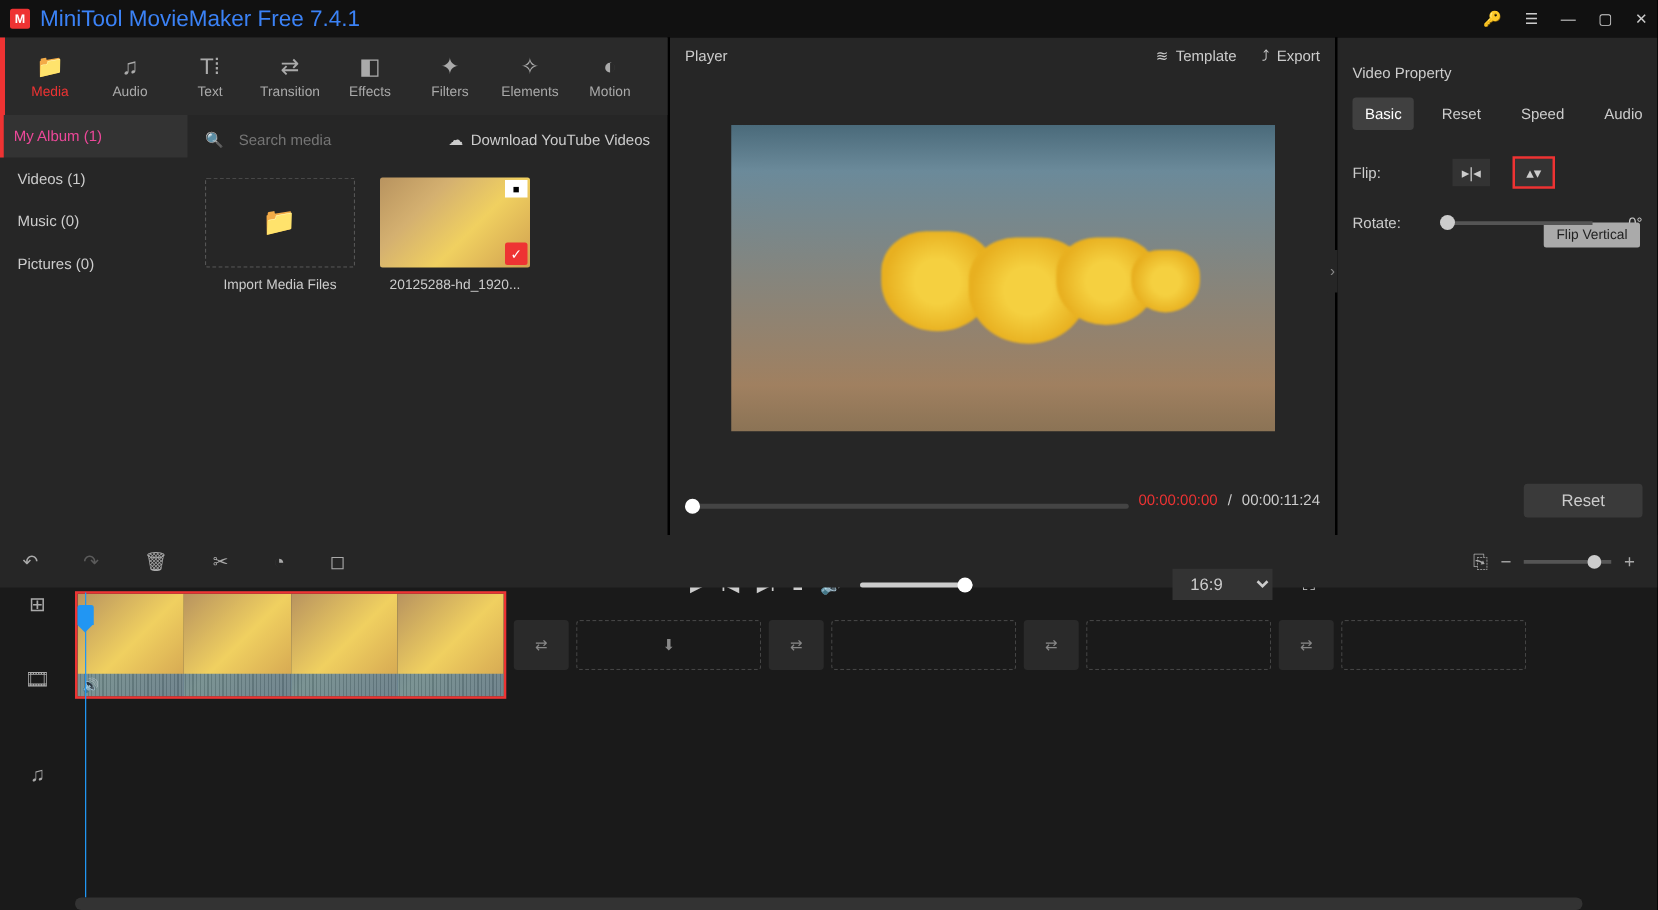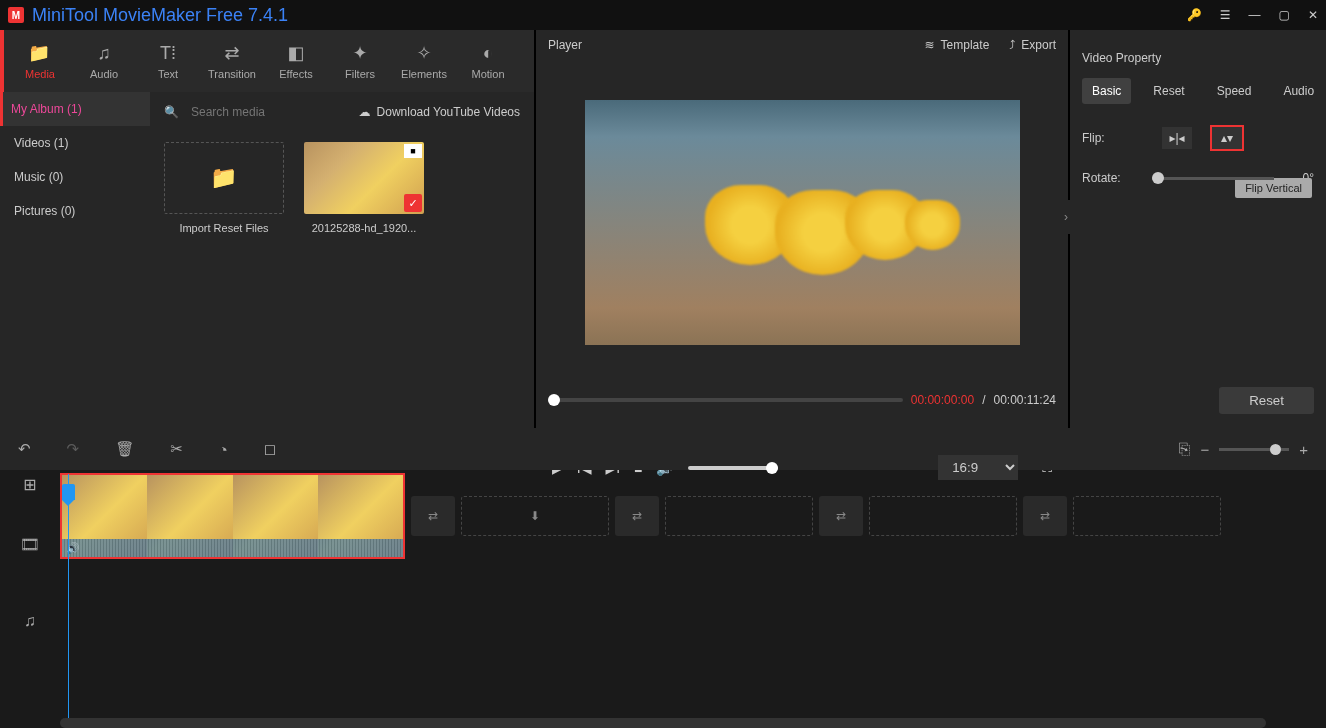--- a/index.html
+++ b/index.html
@@ -37,21 +37,21 @@
 .thumb-label { color:#ccc; font-size:11px; text-align:center; }
 
 .player-panel { flex:1; background:#262626; display:flex; flex-direction:column; padding:8px 12px;gap:48px; }
 .player-head { height:40px; display:flex; align-items:center; justify-content:space-between; }
 .player-title { color:#ccc; }
 .player-actions { display:flex; gap:20px; }
 .pact { display:flex; align-items:center; gap:6px; color:#ccc; cursor:pointer; }
 .video-canvas { flex:1; display:flex; align-items:center; justify-content:center; }
 .video-frame { width:435px; height:245px; background:linear-gradient(180deg,#8b7355 0%,#a08060 15%,#6b8a9a 85%,#4a6a7a 100%); transform:scaleY(-1); position:relative; overflow:hidden; }
 .duck { position:absolute; width:60px; height:55px; background:radial-gradient(circle,#f5d040 30%,#e8b020 70%); border-radius:50% 50% 40% 40%; filter:blur(1px); }
-.scrub-row { height:28px; display:flex; align-items:center; gap:8px; }
+.scrub-row { height:28px; display:flex; align-items:flex-end; gap:8px; }
 .scrub { flex:1; height:4px; background:#444; border-radius:2px; position:relative; }
 .scrub-thumb { position:absolute; left:0; top:-4px; width:12px; height:12px; background:#fff; border-radius:50%; }
 .time-cur { color:#e33; font-size:12px; }
 .time-tot { color:#ccc; font-size:12px; }
 .controls-row { height:32px; display:flex; align-items:center; gap:14px; padding:0 4px; }
 .ctrl-icon { color:#ccc; cursor:pointer; font-size:14px; }
 .vol-slider { width:90px; height:4px; background:#ccc; border-radius:2px; position:relative; }
 .vol-slider::after { content:''; position:absolute; right:0; top:-4px; width:12px; height:12px; background:#fff; border-radius:50%; }
 .ratio-sel { margin-left:auto; background:#333; color:#ccc; padding:4px 24px 4px 10px; border:none; position:relative; }
 
@@ -162,21 +162,21 @@
           <div class="download-link">
               <span>☁</span>
               <span>Download YouTube Videos</span>
             </div>
         </div>
         <div class="thumbs">
           <div class="thumb">
             <div class="thumb-box thumb-import">
                 <span>📁</span>
               </div>
-            <div class="thumb-label">Import Reset Files</div>
+            <div class="thumb-label">Import Media Files</div>
           </div>
           <div class="thumb">
             <div class="thumb-box thumb-video">
               <div class="thumb-cam">■</div>
               <div class="thumb-check">✓</div>
             </div>
             <div class="thumb-label">20125288-hd_1920...</div>
           </div>
         </div>
       </div>

